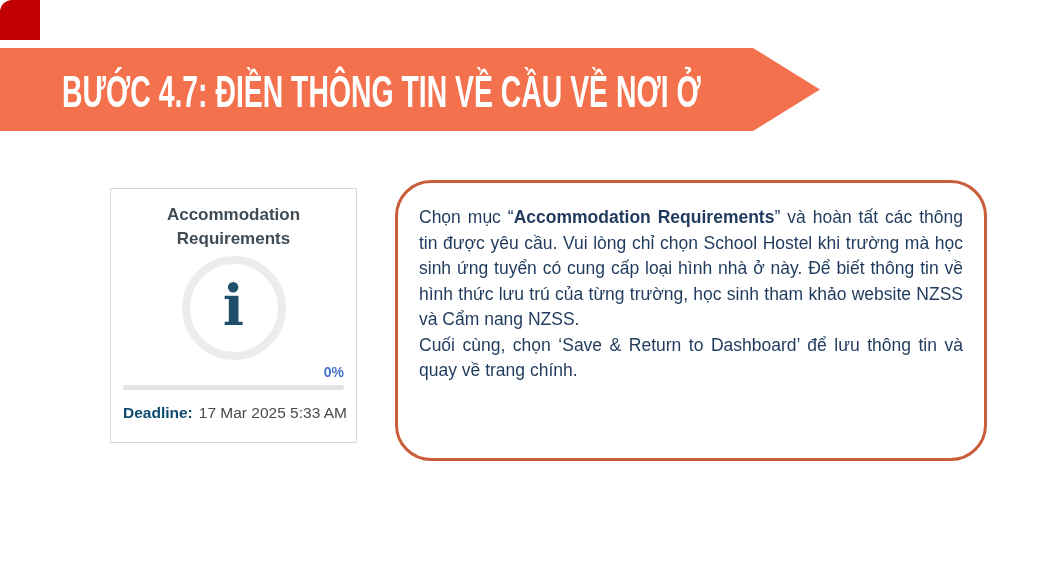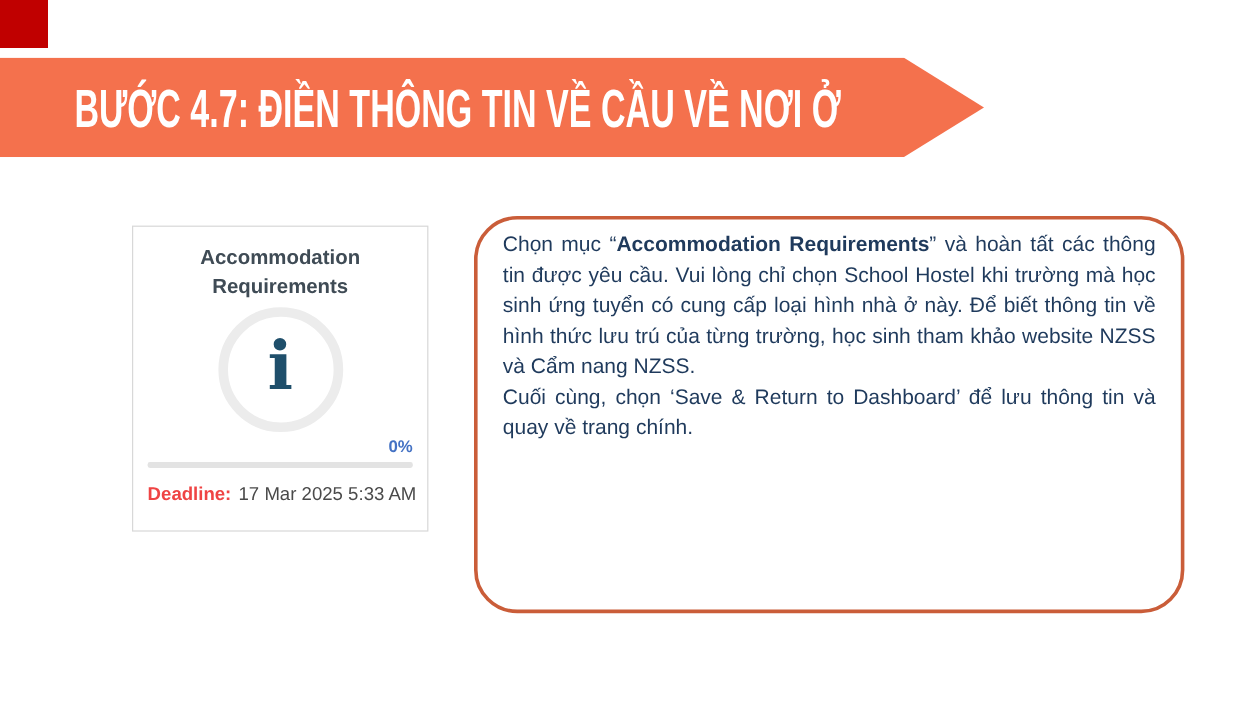--- a/index.html
+++ b/index.html
@@ -3,20 +3,21 @@
 <meta charset="utf-8">
 <style>
   html, body { margin: 0; padding: 0; background: #ffffff; }
   .slide {
     position: relative;
     width: 1043px;
     height: 586px;
     background: #ffffff;
     overflow: hidden;
     font-family: "Liberation Sans", sans-serif;
+    border-radius: 12px;
   }
 
   
   .corner-square {
     position: absolute;
     left: 0; top: 0;
     width: 40px; height: 40px;
     background: var(--corner-color, #C00000);
   }
 
@@ -102,34 +103,34 @@
     background: var(--accent-color, #4472C4);
   }
   .deadline-row {
     margin-top: 14px;
     font-size: 15.5px;
     color: #4A4A4A;
     white-space: nowrap;
   }
   .deadline-label {
     font-weight: bold;
-    color: #ef4444;
+    color: #0c4a6e;
     margin-right: 6px;
   }
 
   
   .callout {
     position: absolute;
     left: 395px; top: 180px;
-    width: 592px; height: 331px;
+    width: 592px; height: 281px;
     box-sizing: border-box;
     background: #ffffff;
     border: 3px solid var(--callout-border, #CA5D39);
     border-radius: 36px;
-    padding: 8px 21px 18px 21px;
+    padding: 22px 21px 18px 21px;
   }
   .callout p {
     margin: 0;
     text-align: justify;
     font-size: 17.5px;
     line-height: 25.5px;
     color: var(--body-text-color, #1F3A5C);
   }
   .callout p + p { }
   .callout b { font-weight: bold; }

